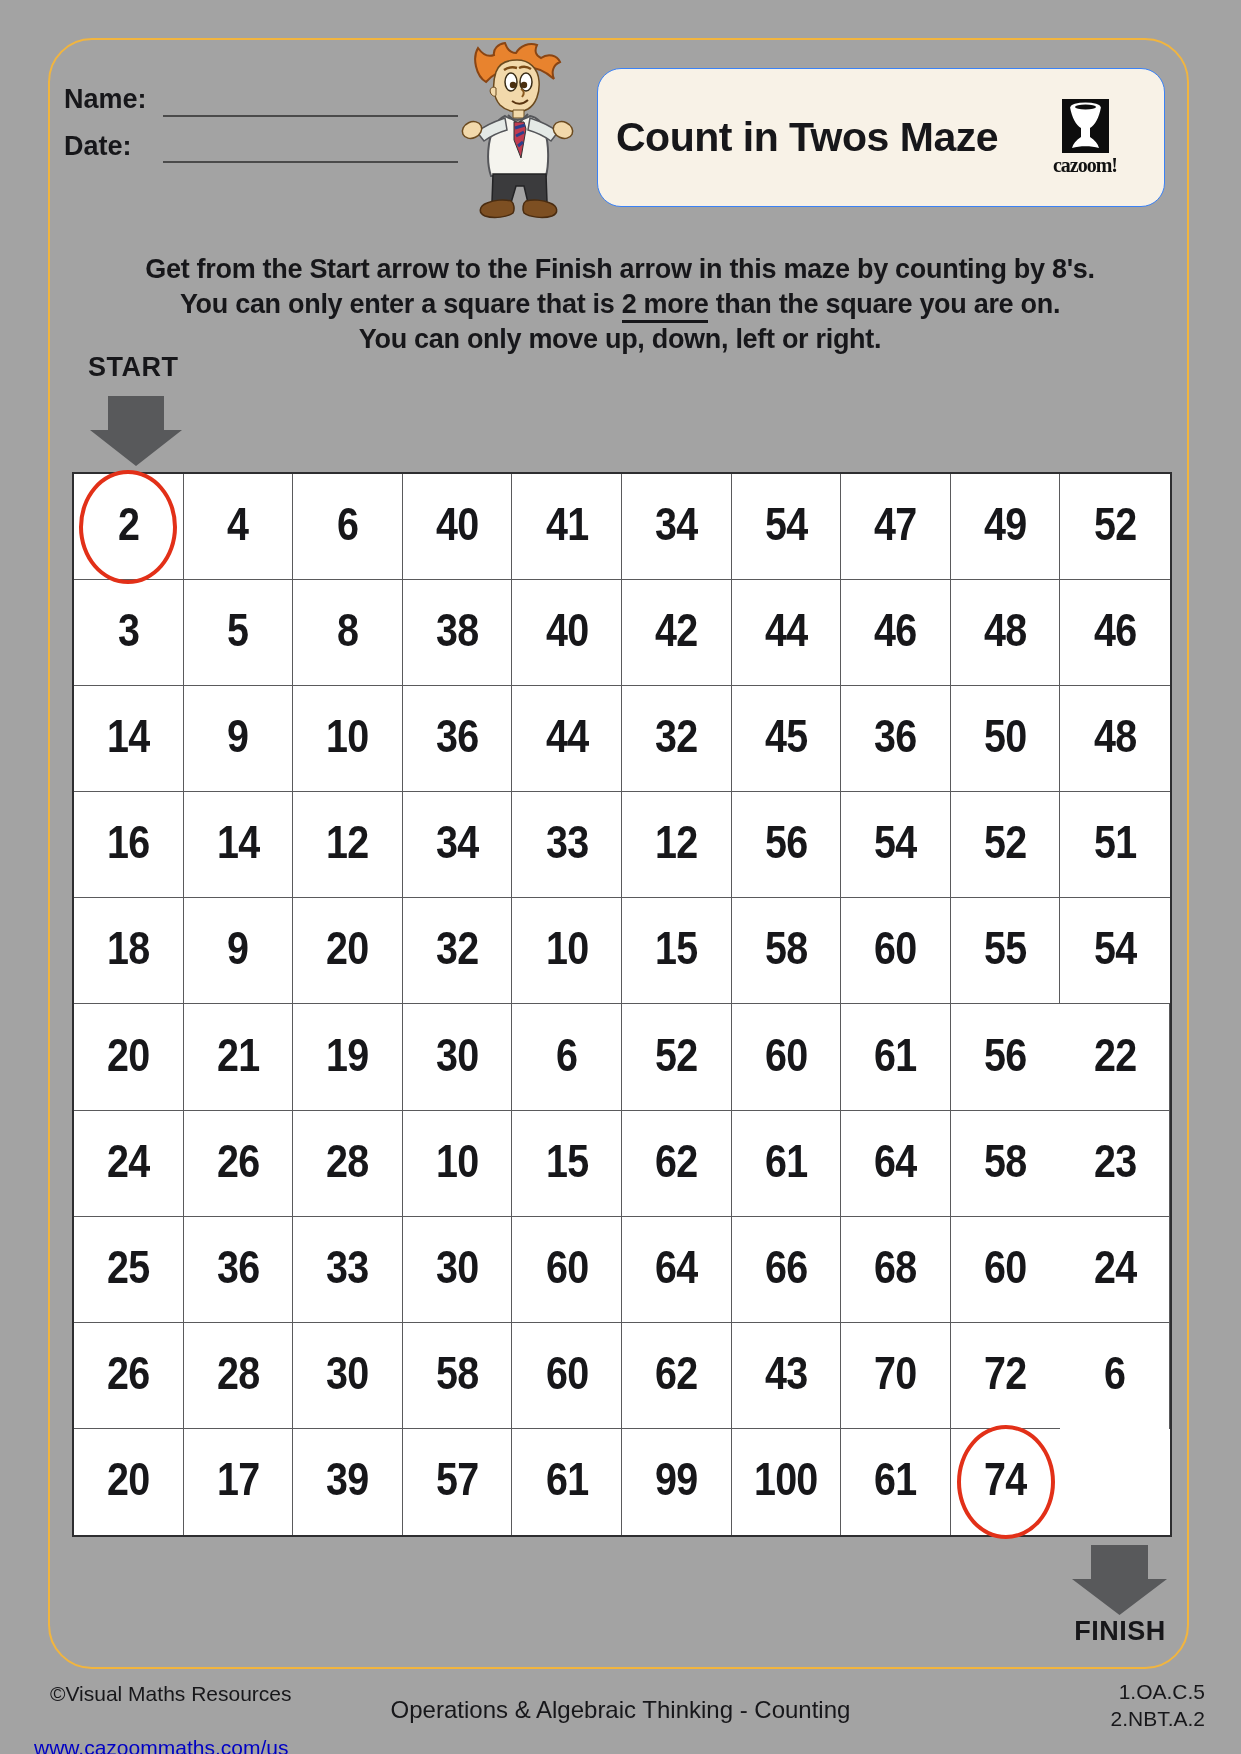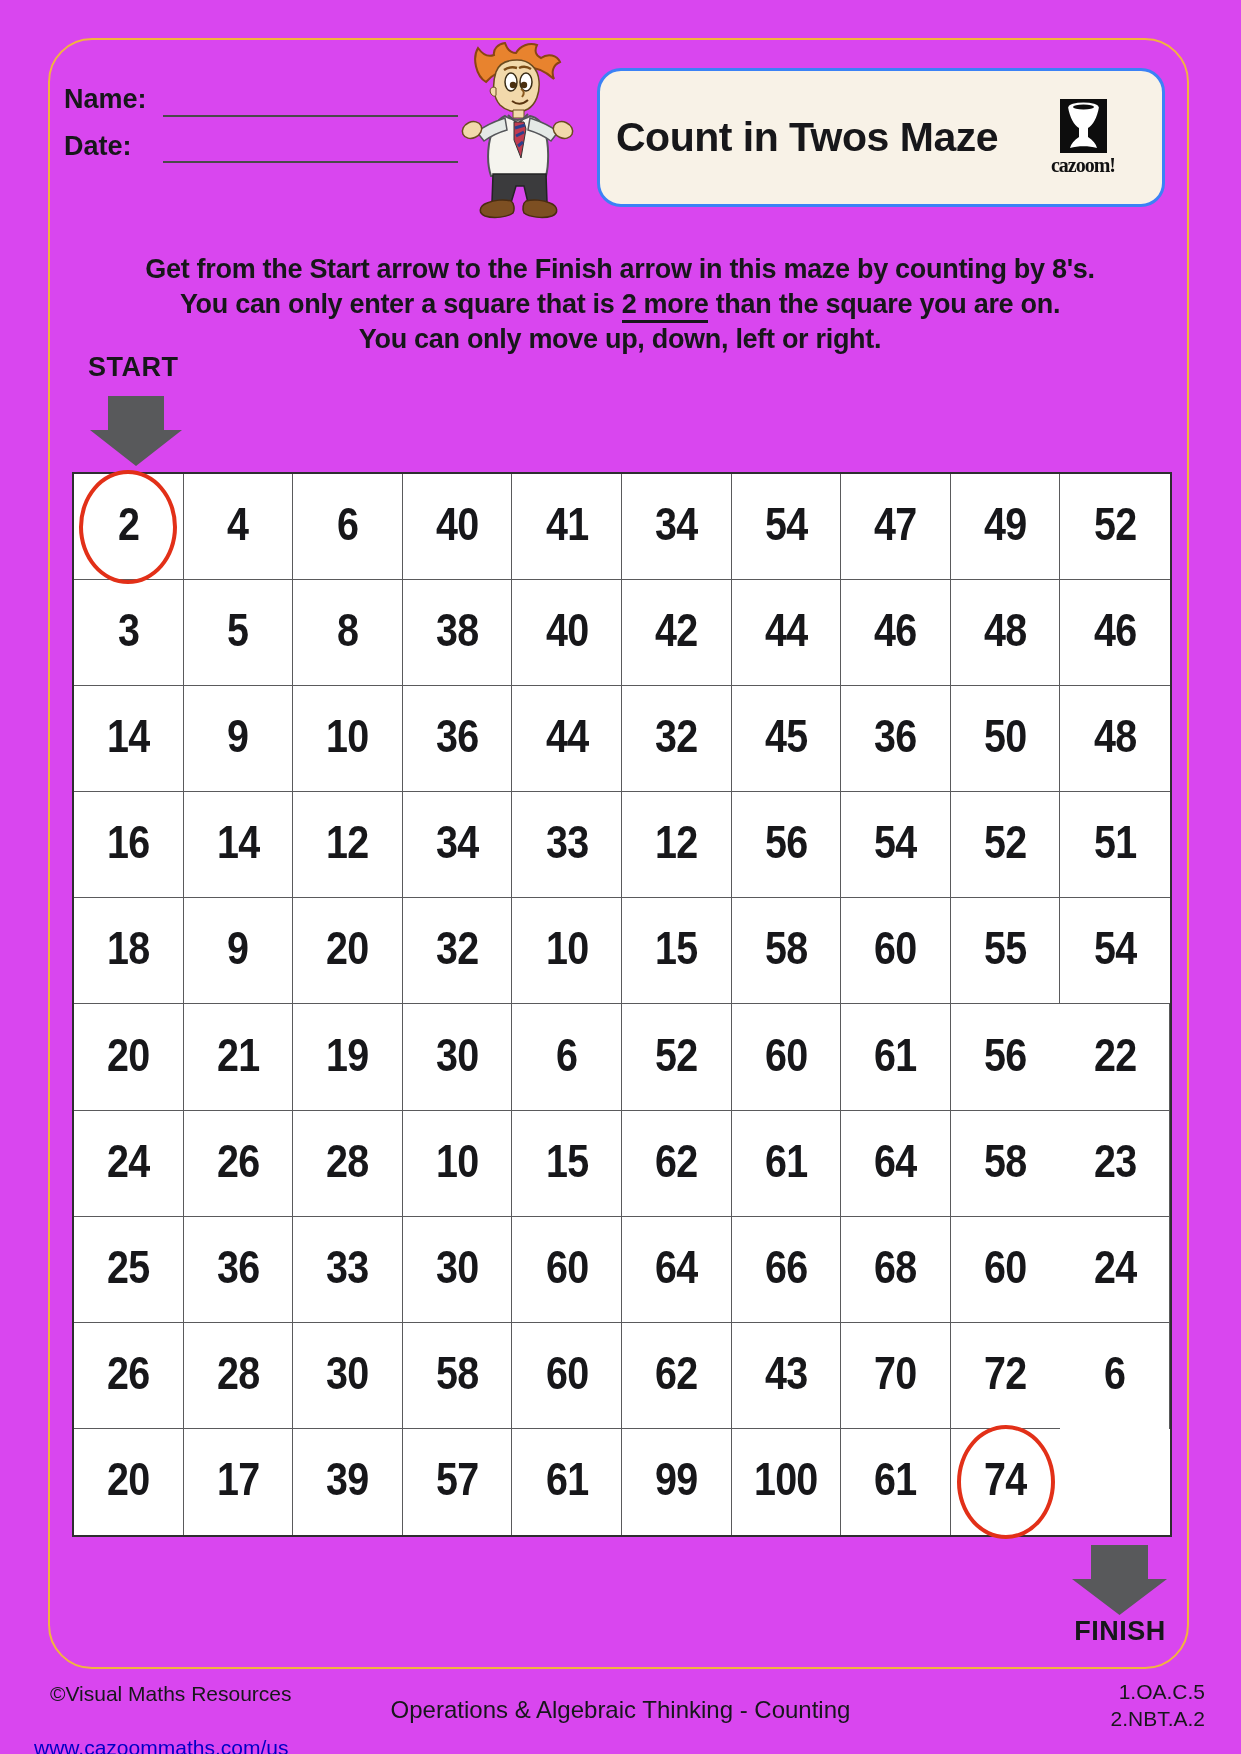--- a/index.html
+++ b/index.html
@@ -4,36 +4,36 @@
 <style>
   :root{
     --border-yellow:#f2b53e;
     --arrow-gray:#58595b;
     --circle-red:#e23018;
     --link-blue:#0000c4;
     --titlebox-bg:#f8f2e7;
     --ink:#17171a;
   }
   html,body{margin:0;padding:0;background:#fff;}
-  .page{position:relative;width:1241px;height:1754px;background:#d946ef;
+  .page{position:relative;width:1241px;height:1754px;background:#a3a3a3;
         font-family:"Liberation Sans",sans-serif;color:var(--ink);overflow:hidden;}
 
   .frame{position:absolute;left:48px;top:38px;width:1141px;height:1631px;
          border:2.5px solid var(--border-yellow);border-radius:44px;box-sizing:border-box;}
 
   .name-label{position:absolute;left:64px;top:84px;font-size:27px;font-weight:bold;}
   .date-label{position:absolute;left:64px;top:131px;font-size:27px;font-weight:bold;}
   .fill-line{position:absolute;height:0;border-bottom:2px solid #4a4a4a;width:295px;left:163px;}
   .name-line{top:115px;}
   .date-line{top:161px;}
 
   .mascot{position:absolute;left:458px;top:42px;}
 
   .title-box{position:absolute;left:597px;top:68px;width:568px;height:139px;box-sizing:border-box;
-             background:var(--titlebox-bg);border:3px solid #3b82f6;border-radius:24px;
+             background:var(--titlebox-bg);border:1px solid #3b82f6;border-radius:24px;
              display:flex;align-items:center;}
   .page-title{flex:1;text-align:center;font-size:41px;font-weight:bold;letter-spacing:-0.5px;
               padding-right:14px;white-space:nowrap;}
   .logo{width:110px;margin-right:24px;display:flex;flex-direction:column;align-items:center;}
   .logo-square{width:47px;height:54px;background:#0d0d0d;display:flex;align-items:center;justify-content:center;}
   .logo-text{font-family:Liberation Serif, serif;font-weight:bold;font-size:20px;letter-spacing:-1px;
              color:#111;margin-top:1px;}
 
   .instructions{position:absolute;left:70px;top:252px;width:1100px;text-align:center;
                 font-weight:bold;font-size:27px;line-height:35px;letter-spacing:-0.3px;}

